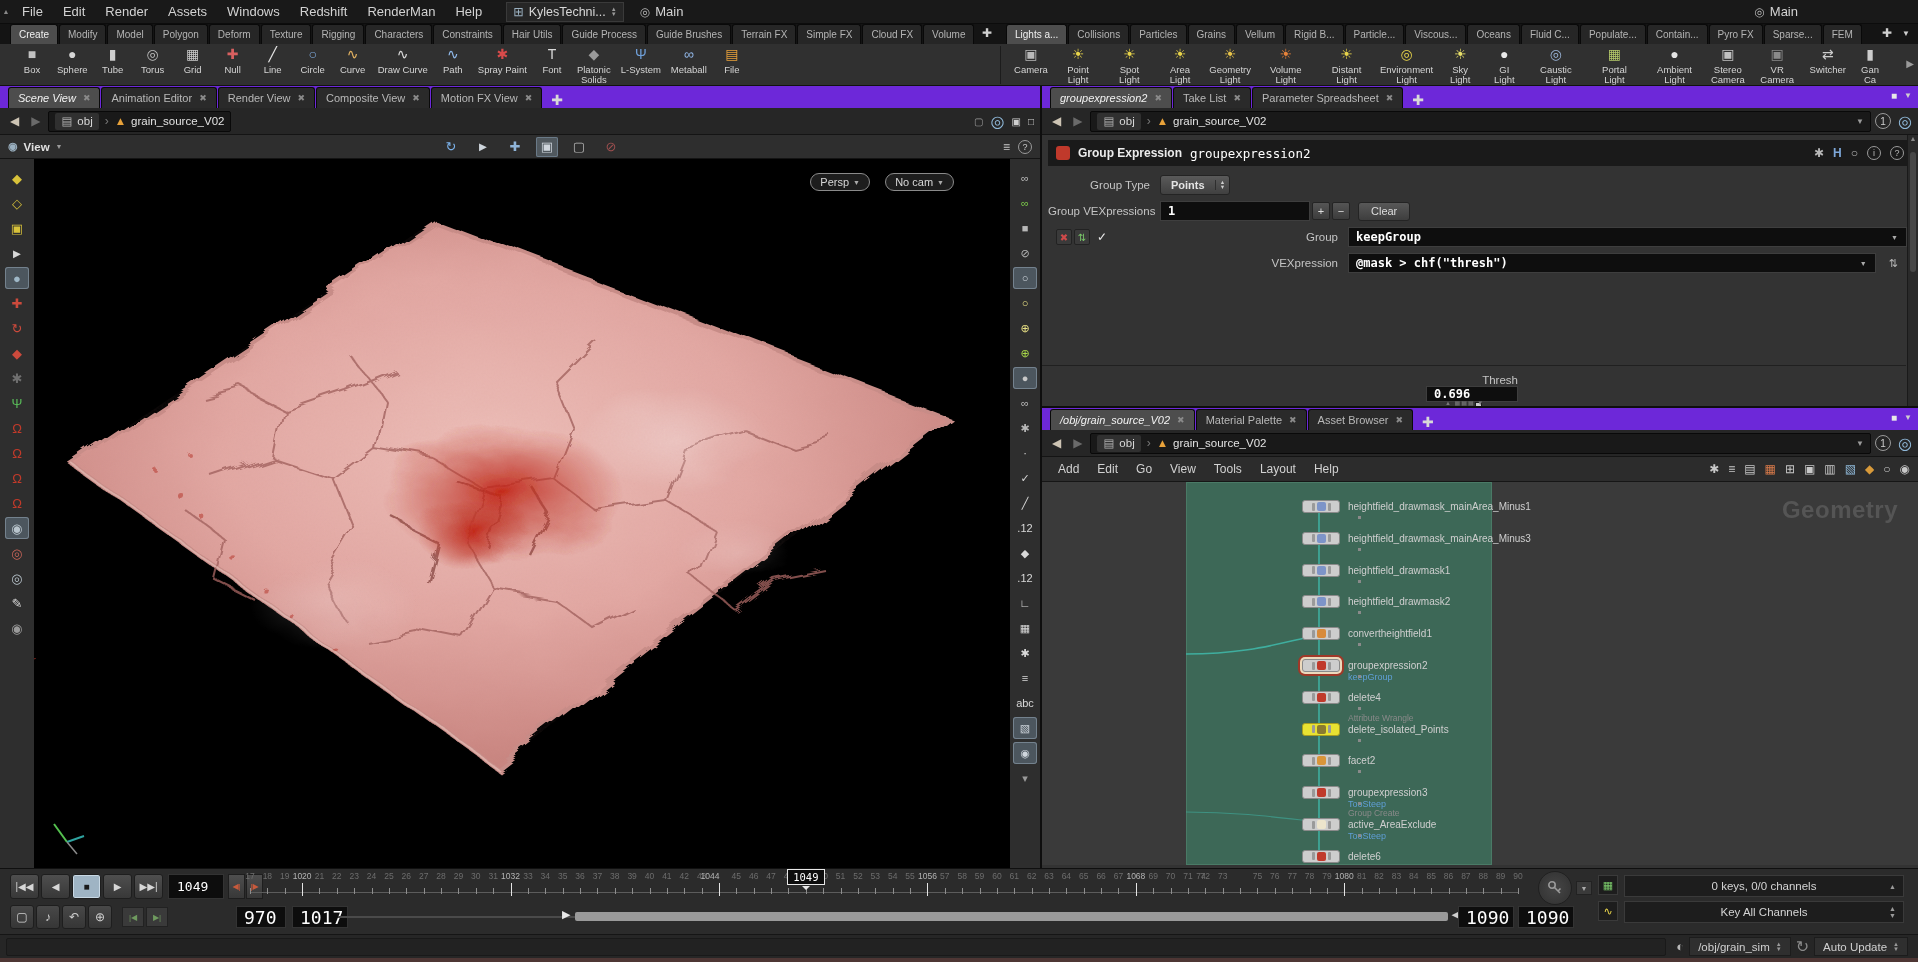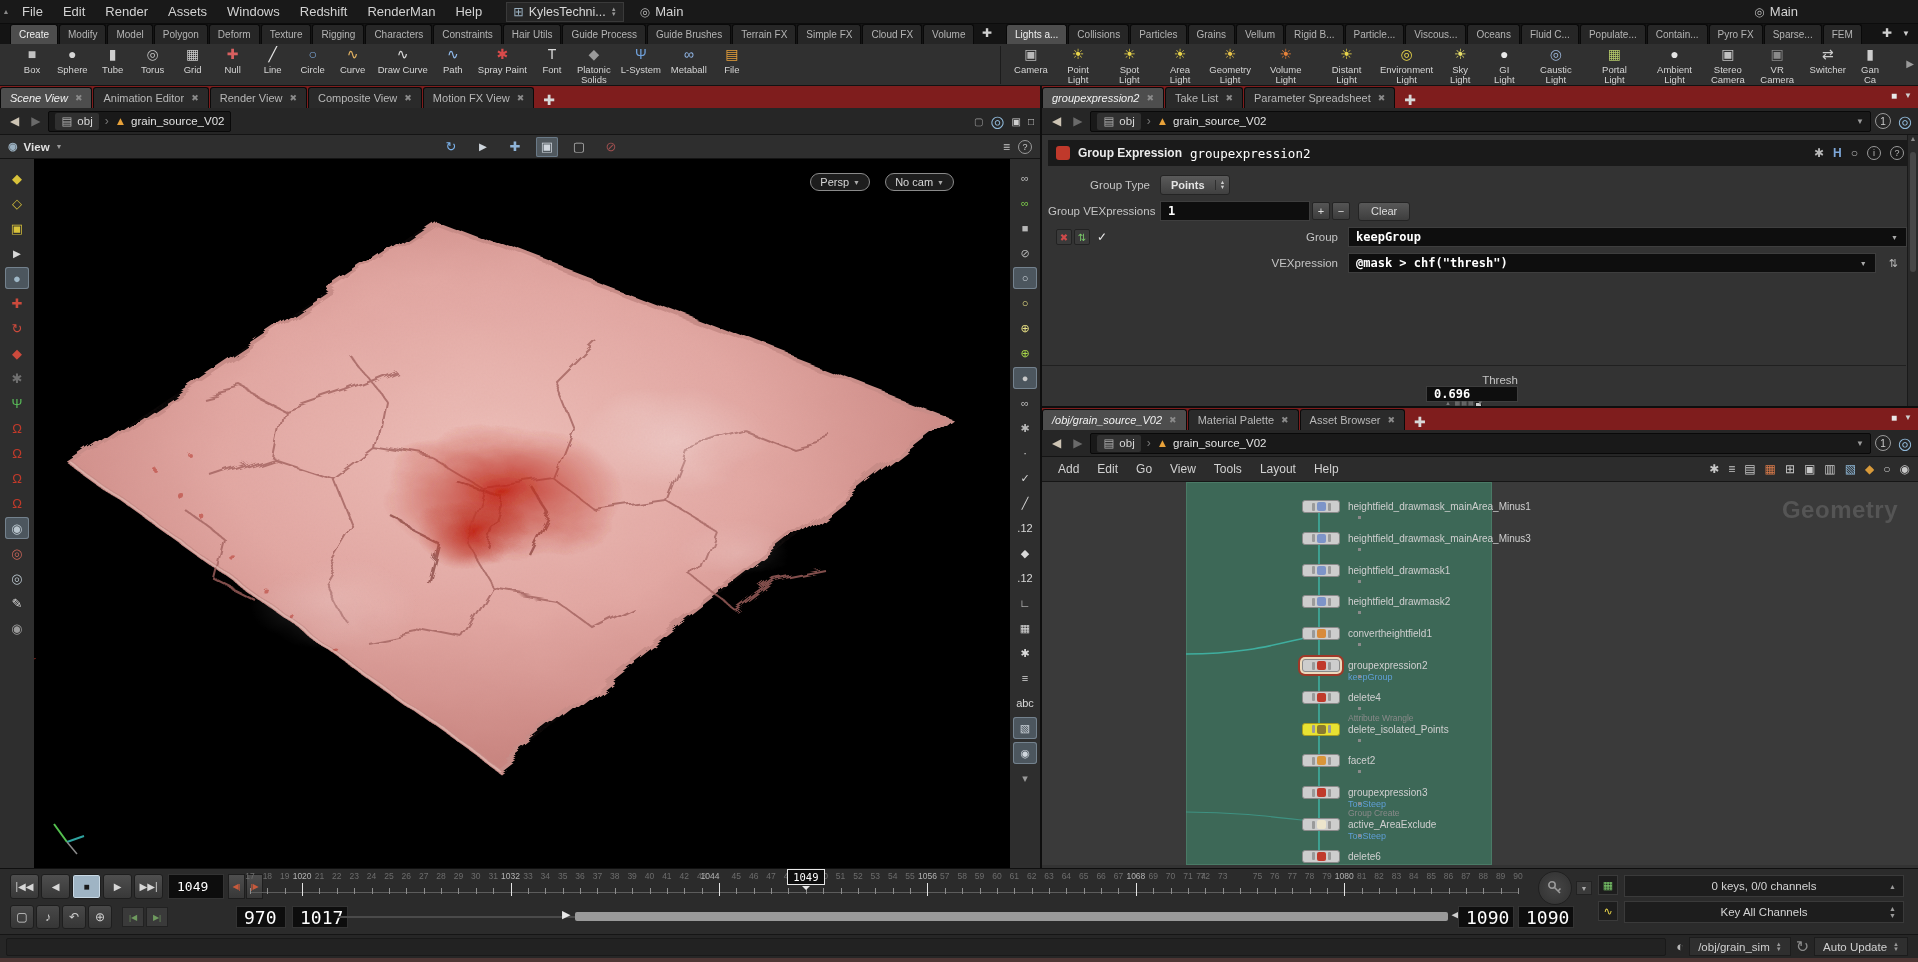--- a/index.html
+++ b/index.html
@@ -37,21 +37,21 @@
   .tool .tlabel { font-size:9.5px; line-height:9.5px; color:#d4d4d4; text-align:center; white-space:pre-line; margin-top:2px; }
   .shelf-overflow { position:absolute; right:4px; top:14px; color:#9a9a9a; font-size:10px; }
 
   
   .main { position:absolute; left:0; top:86px; width:1918px; height:782px; }
   .left-pane { position:absolute; left:0; top:0; width:1040px; height:782px; background:#2e2e2e; }
   .right-col { position:absolute; left:1042px; top:0; width:876px; height:782px; }
   .vsplit { position:absolute; left:1040px; top:0; width:2px; height:782px; background:#0e0e0e; }
 
   
-  .pane-tabs { position:relative; height:22px; background:#7f1d1d; display:flex; align-items:flex-end; }
+  .pane-tabs { position:relative; height:22px; background:#6d28d9; display:flex; align-items:flex-end; padding-left:8px; }
   .ptab { display:flex; align-items:center; gap:7px; height:21px; padding:0 9px; font-size:11px; color:#b8b8b8; background:#2a2a2a; border:1px solid #0a0a0a; border-bottom:none; border-radius:3px 3px 0 0; margin-right:1px; white-space:nowrap; }
   .ptab.active { background:#4d4d4d; color:#f2f2f2; }
   .ptab.active .tname { font-style:italic; }
   .ptab .x { font-size:9px; color:#8a8a8a; }
   .ptab-plus { font-size:14px; color:#d8d8d8; padding:0 8px; }
   .ptabs-right { position:absolute; right:6px; top:4px; display:flex; gap:7px; align-items:center; color:#cfcfcf; font-size:10px; }
   .path-bar { position:relative; height:27px; background:#262626; display:flex; align-items:center; gap:4px; padding:0 6px; border-bottom:1px solid #141414; }
   .nav-arrow { font-size:12px; padding:0 4px; }
   .crumb-field { flex:0 1 auto; display:flex; align-items:center; gap:6px; background:#191919; border:1px solid #090909; height:21px; padding:0 6px; border-radius:2px; }
   .crumb-field.grow { flex:1 1 auto; }

